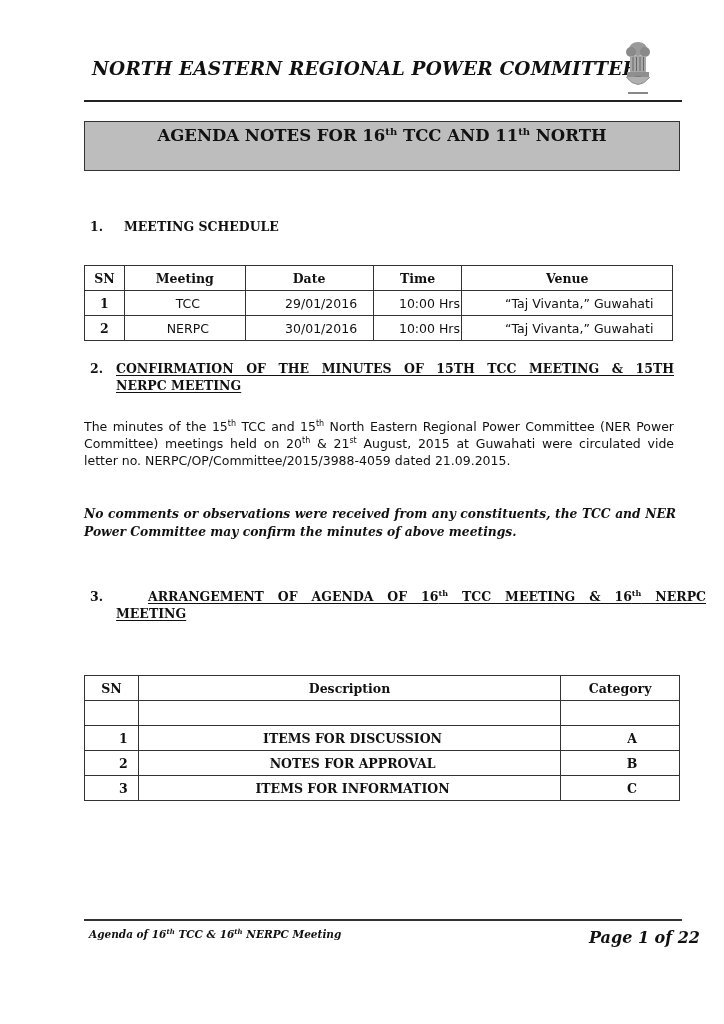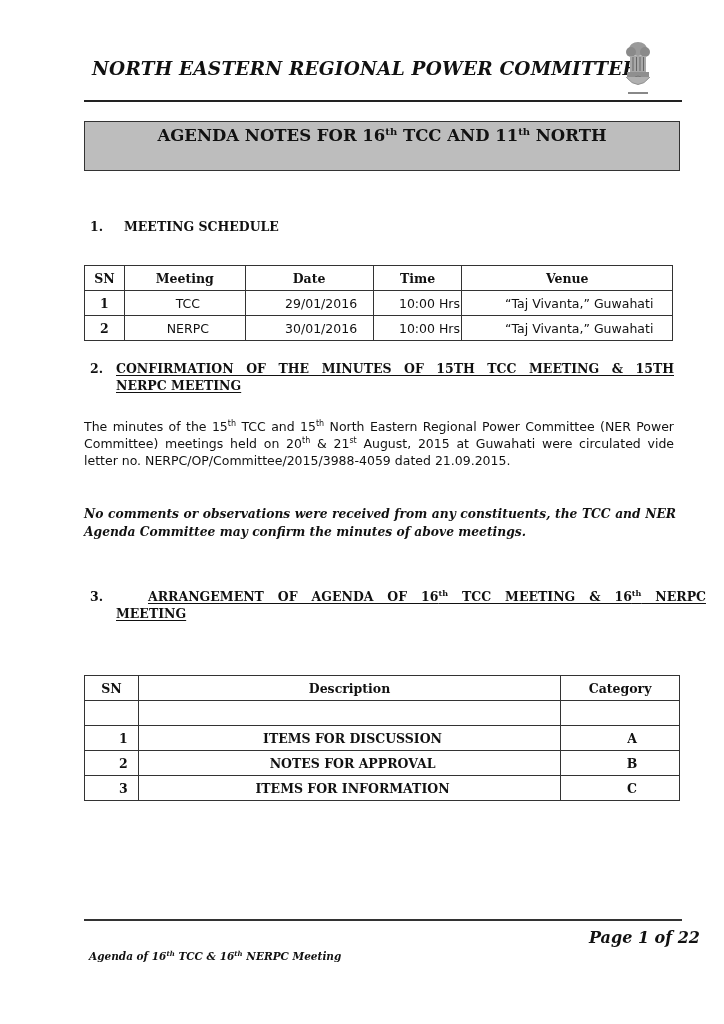--- a/index.html
+++ b/index.html
@@ -25,21 +25,21 @@
   .t1 td.sn { font-family: "DejaVu Serif", serif; font-weight: bold; text-align: center; }
   .c { text-align: center; padding-left: 24px; }
   .l { text-align: center; padding-left: 6px !important; }
   .t2 td { font-weight: bold; font-size: 12.5px; }
 
   .para { left: 84px; width: 590px; font-family: "DejaVu Sans", sans-serif; font-size: 12.5px; line-height: 17px; text-align: justify; }
   .para sup { font-size: 8px; vertical-align: 5px; line-height: 0; }
   .note { left: 84px; width: 592px; font-weight: bold; font-style: italic; font-size: 12.3px; line-height: 18px; text-align: justify; }
 
   .footer-rule { left: 84px; top: 919px; width: 598px; height: 1.5px; background: #333; }
-  .footer-left { left: 89px; top: 928px; font-size: 10.5px; font-weight: bold; font-style: italic; white-space: nowrap; margin-top: 22px; }
+  .footer-left { left: 89px; top: 928px; font-size: 10.5px; font-weight: bold; font-style: italic; white-space: nowrap; }
   .footer-left sup { font-size: 7px; vertical-align: 4px; line-height: 0; }
   .footer-right { left: 589px; top: 928px; font-size: 16px; font-weight: bold; font-style: italic; white-space: nowrap; }
 </style>
 </head>
 <body>
 
 <div class="abs org-title">NORTH EASTERN REGIONAL POWER COMMITTEE</div>
 <div class="abs emblem">
   <svg width="34" height="58" viewBox="0 0 34 58">
     <ellipse cx="17" cy="9" rx="9" ry="7" fill="#9a9a9a"></ellipse>
@@ -97,21 +97,21 @@
   </tr>
 </tbody>
   </table>
 
 <div class="abs sec-num" style="left:90px; top:361px;">2.</div>
 <div class="abs sec-head uline" style="left:116px; top:361px; width:558px; text-align:justify; text-align-last:justify;">CONFIRMATION OF THE MINUTES OF 15TH TCC MEETING &amp; 15TH</div>
 <div class="abs sec-head uline" style="left:116px; top:378px;">NERPC MEETING</div>
 
 <div class="abs para" style="top:418px;"><span>The minutes of the 15</span><sup>th</sup><span> TCC and 15</span><sup>th</sup><span> North Eastern Regional Power Committee (NER Power Committee) meetings held on 20</span><sup>th</sup><span> &amp; 21</span><sup>st</sup><span> August, 2015 at Guwahati were circulated vide letter no. NERPC/OP/Committee/2015/3988-4059 dated 21.09.2015.</span></div>
 
-<div class="abs note" style="top:505px;">No comments or observations were received from any constituents, the TCC and NER Agenda Committee may confirm the minutes of above meetings.</div>
+<div class="abs note" style="top:505px;">No comments or observations were received from any constituents, the TCC and NER Power Committee may confirm the minutes of above meetings.</div>
 
 <div class="abs sec-num" style="left:90px; top:589px;">3.</div>
 <div class="abs sec-head uline" style="left:116px; top:589px; width:558px; text-align:justify; text-align-last:justify;margin-left:32px;"><span>ARRANGEMENT OF AGENDA OF 16</span><sup>th</sup><span> TCC MEETING &amp; 16</span><sup>th</sup><span> NERPC</span></div>
 <div class="abs sec-head uline" style="left:116px; top:606px;">MEETING</div>
 
 <table class="t2" style="left:84px; top:647px; width:596px;">
   <colgroup>
       <col style="width:54px">
       <col style="width:423px">
       <col style="width:119px">

